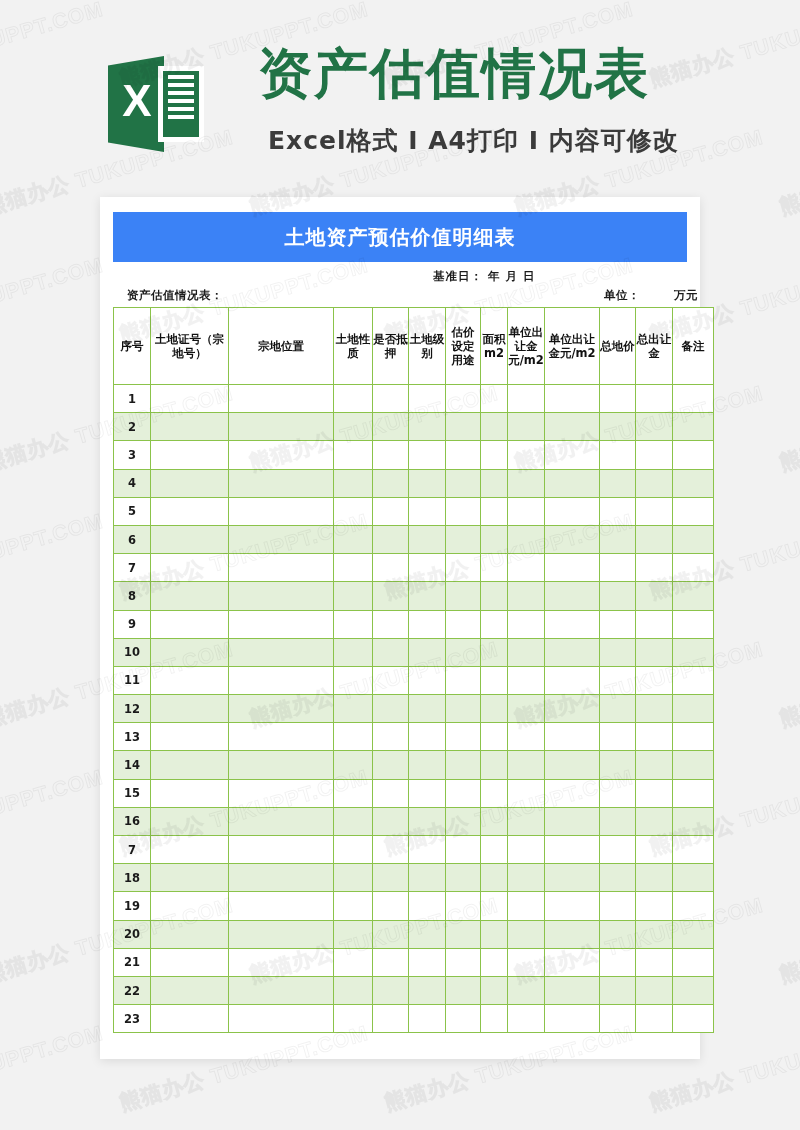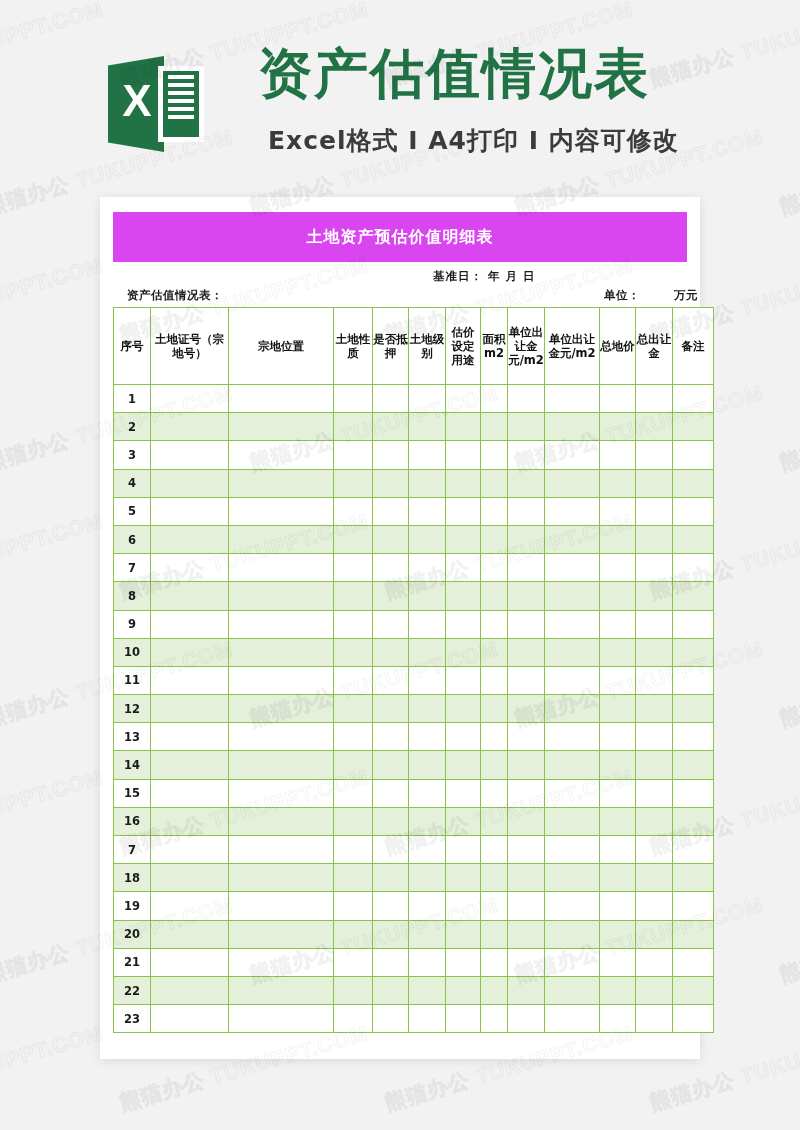--- a/index.html
+++ b/index.html
@@ -124,23 +124,23 @@
   #sheet-inner {
     position: absolute;
     left: 13px;
     top: 15px;
     width: 574px;
   }
 
   #sheet-title-bar {
     width: 574px;
     height: 50px;
-    background: #d946ef;
+    background: #3b82f6;
     color: #ffffff;
-    font-size: 16px;
+    font-size: 20px;
     font-weight: bold;
     letter-spacing: 1px;
     display: flex;
     align-items: center;
     justify-content: center;
     font-family: "DejaVu Sans", "Liberation Sans", sans-serif;
   }
 
   #meta-block {
     width: 574px;

